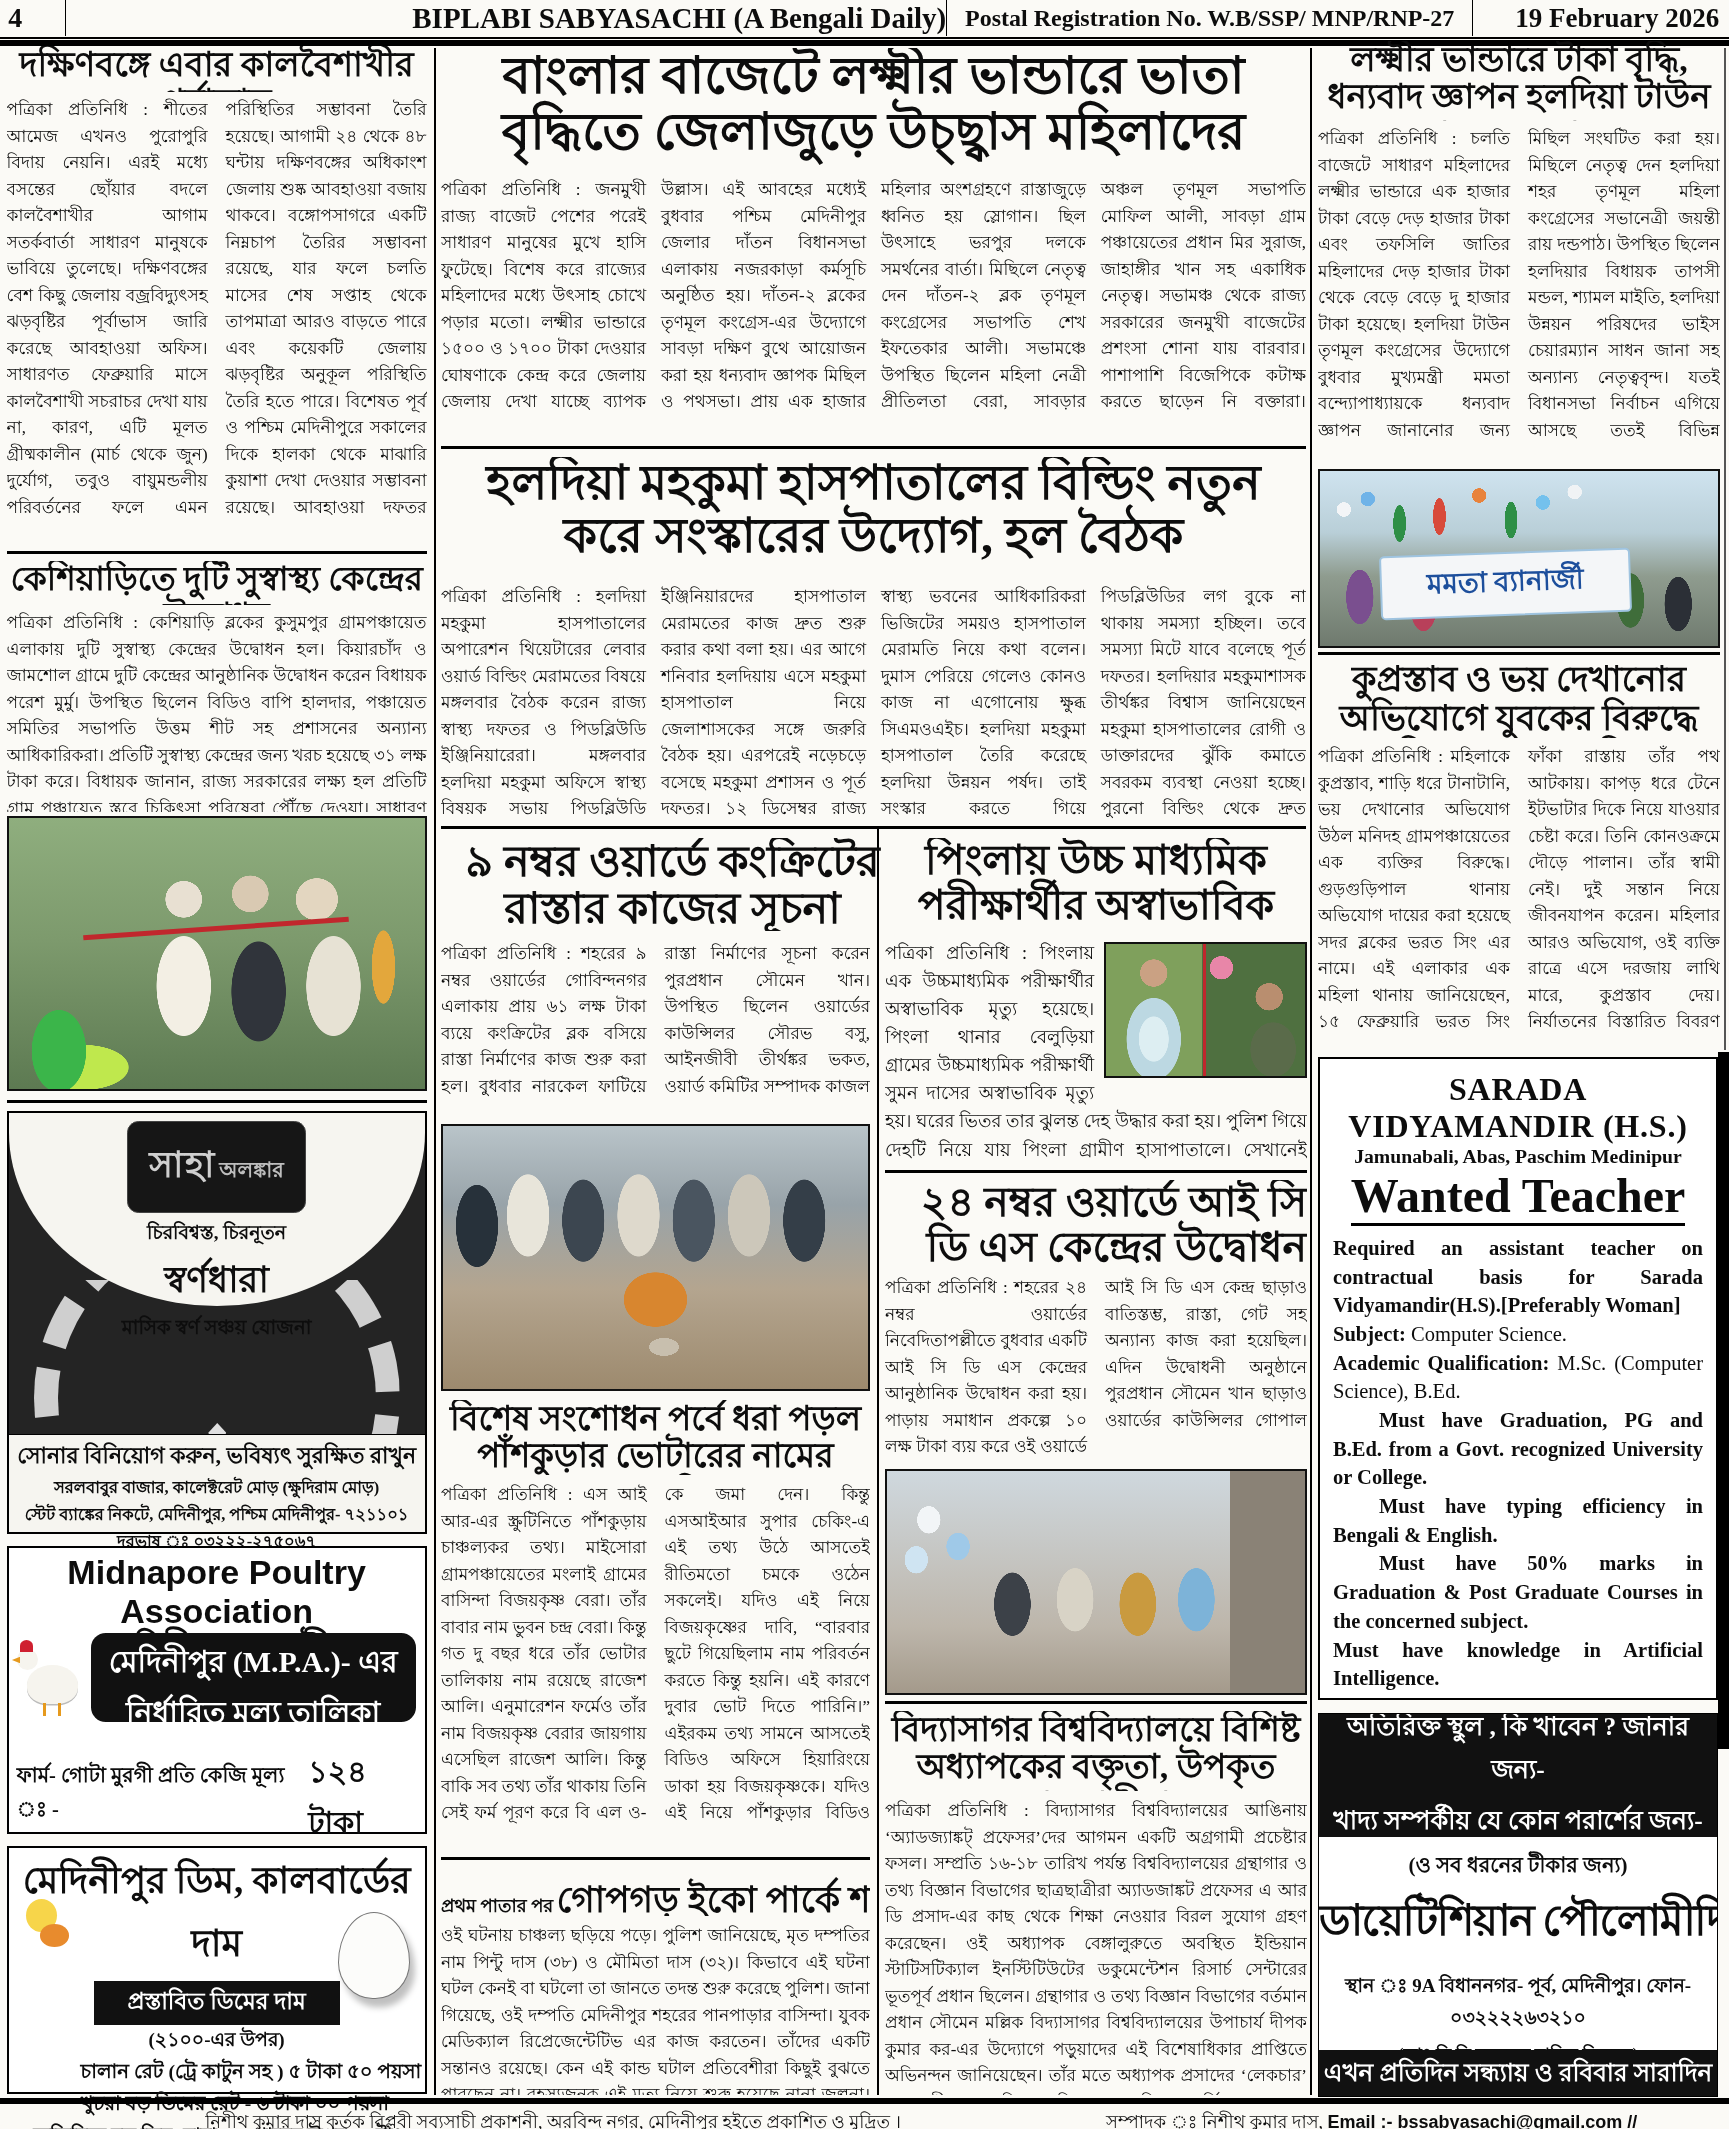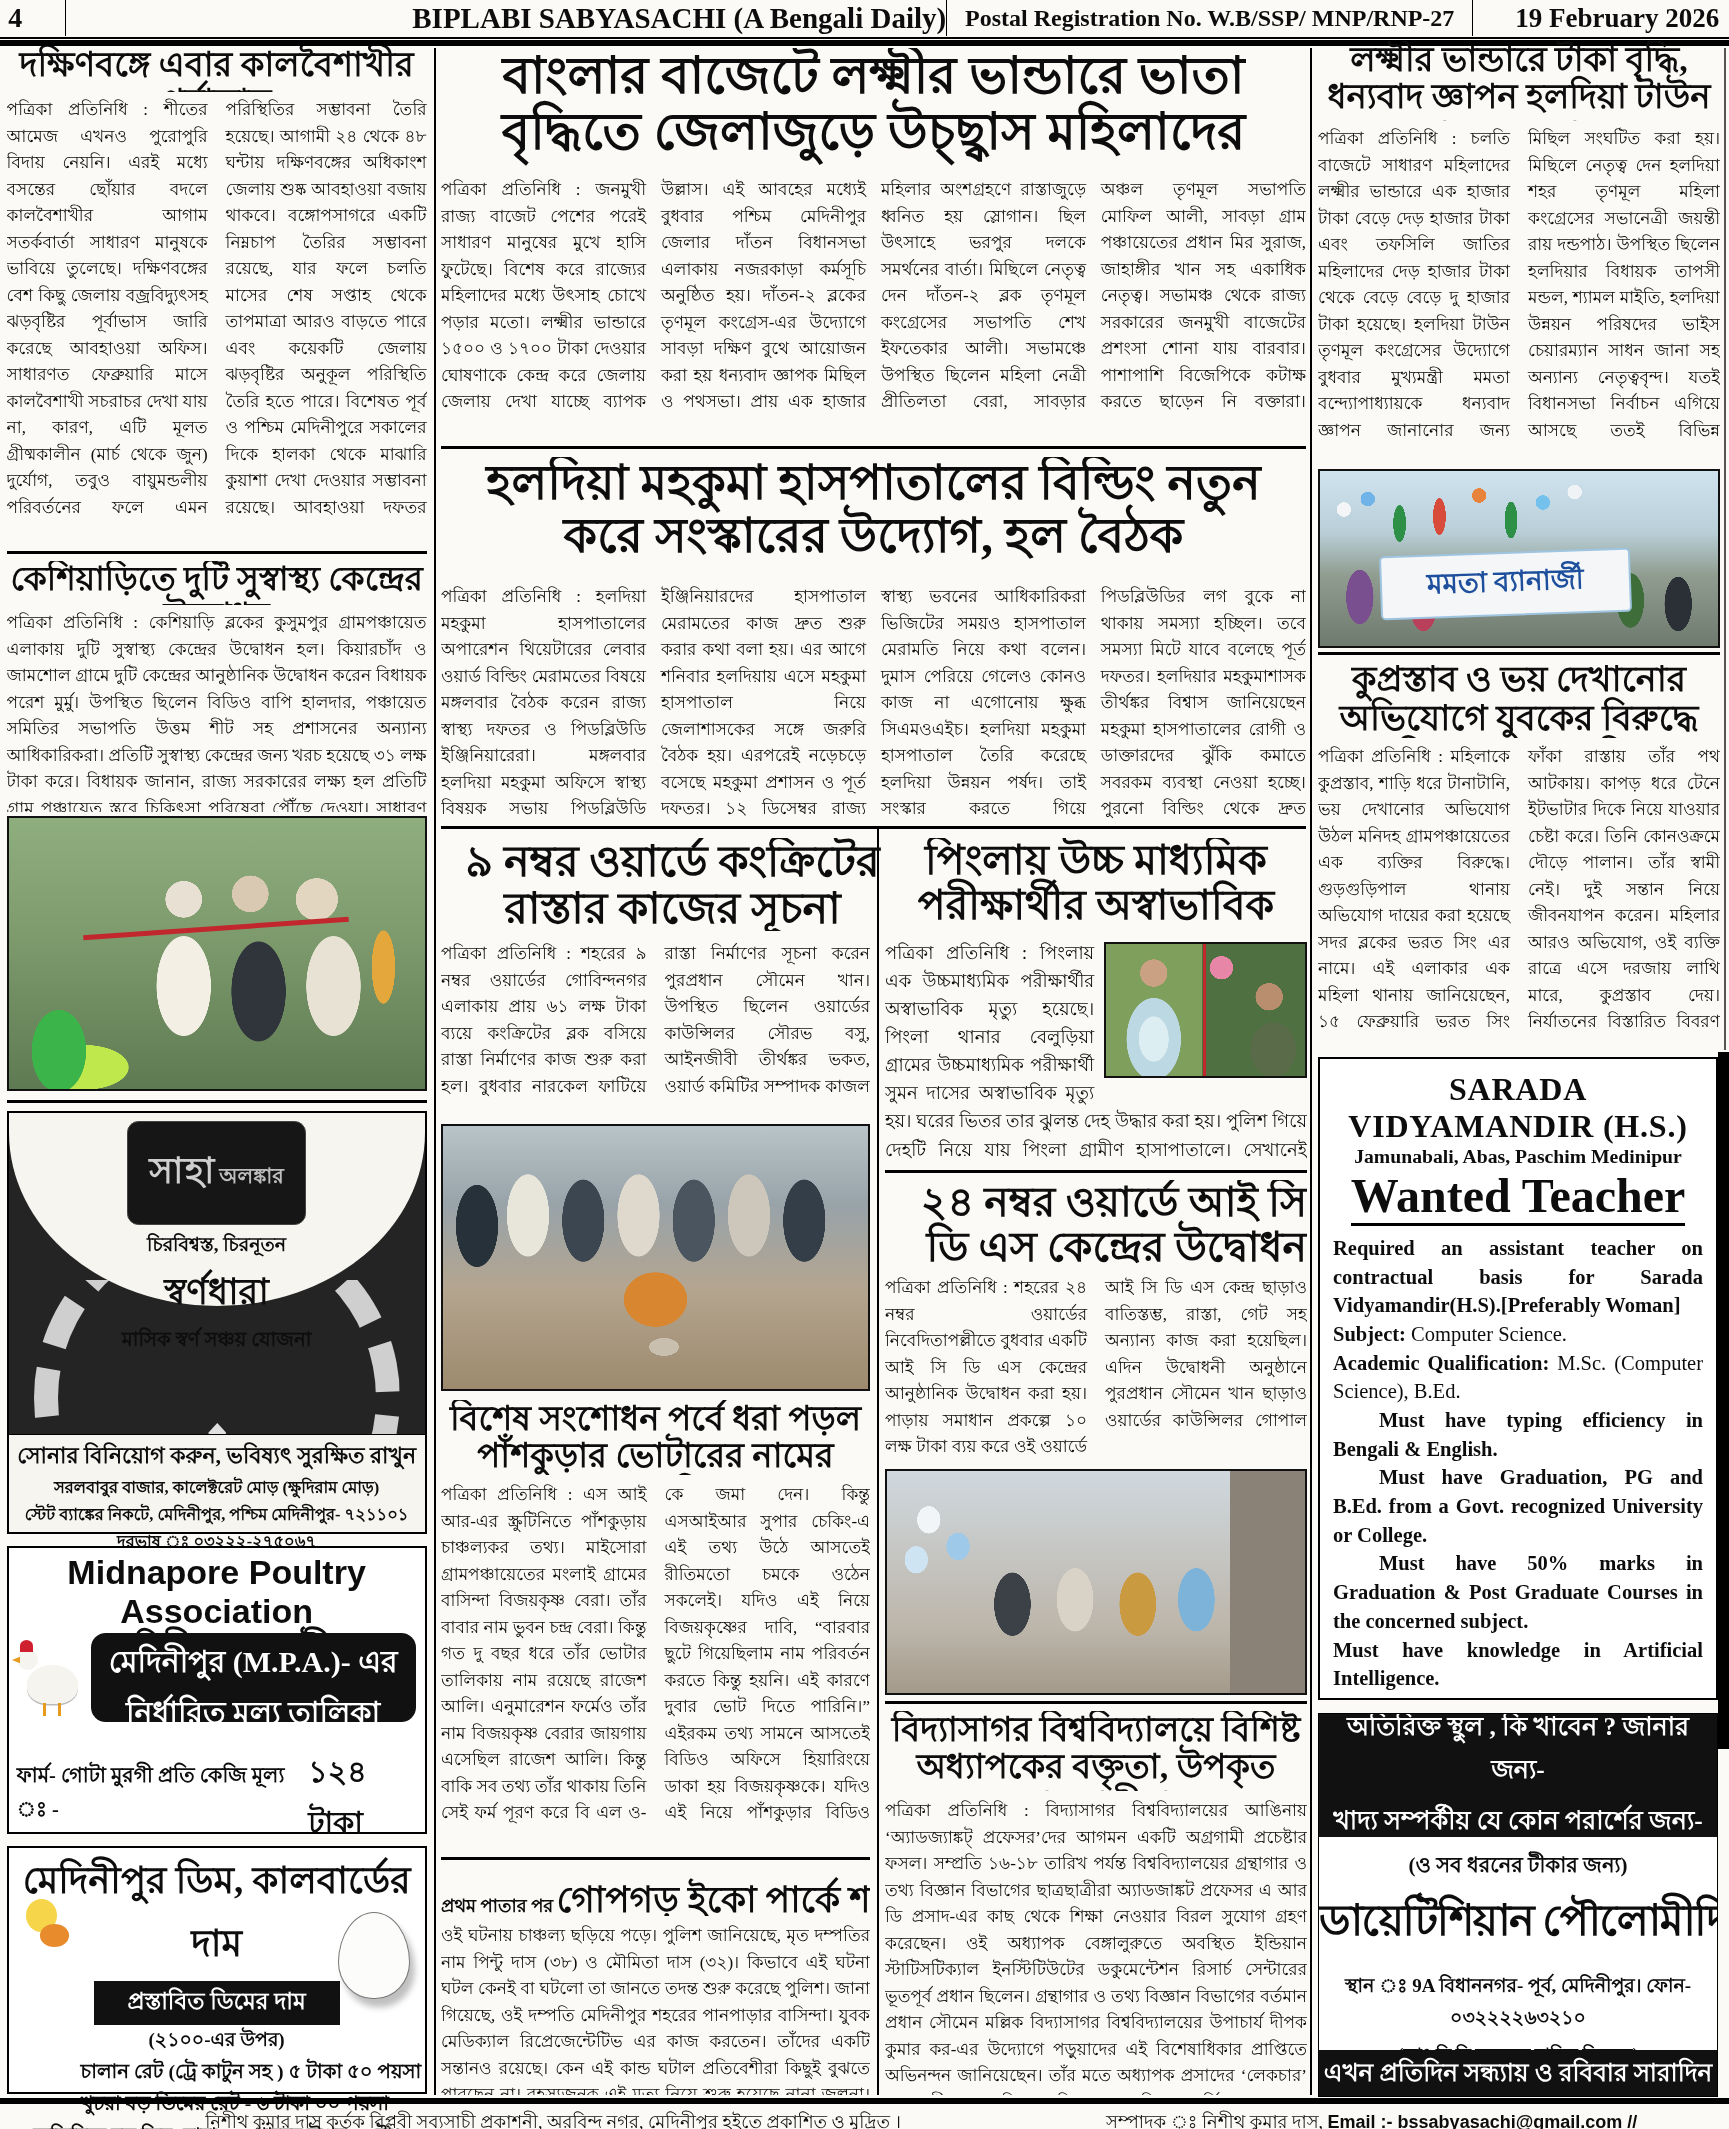--- a/index.html
+++ b/index.html
@@ -67,21 +67,21 @@
          radial-gradient(49px 90px at 78% 62%, #e7e2d4 0 55%, transparent 56%),
          radial-gradient(21px 66px at 90% 55%, #e3a73c 0 55%, transparent 56%),
          linear-gradient(180deg,#8fae7e 0%,#7d9a6d 45%,#5d7a52 100%);">
     <div class="abs" style="left:18%;top:40%;width:64%;height:4.9px;background:#c1272d;transform:rotate(-4deg);"></div>
   </div>
 
   <div class="hr" style="left:6.6px;top:1100px;width:420px;height:2.5px;"></div>
 
   <div class="adbox" style="left:6.6px;top:1111px;width:420px;height:423px;background:#242424;">
     <div class="abs" style="left:0;top:0;width:100%;height:46%;background:#f6f5f0;border-radius:0 0 50% 50% / 0 0 90% 90%;text-align:center;">
-      <div style="display:inline-block;margin-top:8.2px;background:#161616;color:#cfcfcf;border-radius:11.5px;padding:21px 21px;border:1.6px solid #444;">
+      <div style="display:inline-block;margin-top:8.2px;background:#161616;color:#cfcfcf;border-radius:11.5px;padding:15px 21px;border:1.6px solid #444;">
         <span style="font-size:36px;font-weight:bold;letter-spacing:1.6px;">সাহা</span>
         <span style="font-size:21px;font-weight:bold;color:#bdbdbd;">অলঙ্কার</span>
       </div>
       <div style="font-size:19px;font-weight:bold;margin-top:4.9px;">চিরবিশ্বস্ত, চিরনূতন</div>
       <div style="font-size:36px;font-weight:bold;margin-top:1.6px;">স্বর্ণধারা</div>
       <div style="font-size:19.7px;font-weight:bold;margin-top:1.6px;">মাসিক স্বর্ণ সঞ্চয়  যোজনা</div>
     </div>
 
     <div class="abs" style="left:6%;top:24%;width:88%;height:88%;border-radius:50%;border:24.6px dashed #cfcfcf;box-sizing:border-box;clip-path:inset(18% 0 30% 0);"></div>
     <div class="abs" style="left:48%;top:74%;width:18px;height:28px;background:#e0e0e0;clip-path:polygon(50% 0,100% 35%,50% 100%,0 35%);"></div>
@@ -237,22 +237,22 @@
   <div class="abs hl clip" style="left:1318px;top:661px;width:402px;height:77px;font-size:35px;">কুপ্রস্তাব ও ভয় দেখানোর অভিযোগে যুবকের বিরুদ্ধে পুলিশের দ্বারস্থ মহিলা</div>
   <div class="abs body-text c2 clip" style="left:1318px;top:744px;width:402px;height:293px;">পত্রিকা প্রতিনিধি : মহিলাকে কুপ্রস্তাব, শাড়ি ধরে টানাটানি, ভয় দেখানোর অভিযোগ উঠল মনিদহ গ্রামপঞ্চায়েতের এক ব্যক্তির বিরুদ্ধে। গুড়গুড়িপাল থানায় অভিযোগ দায়ের করা হয়েছে সদর ব্লকের ভরত সিং এর নামে। এই এলাকার এক মহিলা থানায় জানিয়েছেন, ১৫ ফেব্রুয়ারি ভরত সিং ফাঁকা রাস্তায় তাঁর পথ আটকায়। কাপড় ধরে টেনে ইটভাটার দিকে নিয়ে যাওয়ার চেষ্টা করে। তিনি কোনওক্রমে দৌড়ে পালান। তাঁর স্বামী নেই। দুই সন্তান নিয়ে জীবনযাপন করেন। মহিলার আরও অভিযোগ, ওই ব্যক্তি রাত্রে এসে দরজায় লাথি মারে, কুপ্রস্তাব দেয়। নির্যাতনের বিস্তারিত বিবরণ দিয়ে গুড়গুড়িপাল থানায় ওই যুবকের বিরুদ্ধে অভিযোগ দায়ের করেছেন তিনি। পুলিশ জানিয়েছে, একটা অভিযোগ জমা পড়েছে, অভিযোগের ভিত্তিতে তদন্ত শুরু হয়েছে।</div>
 
   <div class="adbox clip" style="left:1318px;top:1057px;width:400px;height:643px;padding:11.5px 13px;font-weight:bold;">
     <div class="center" style="font-size:32px;letter-spacing:0.8px;">SARADA VIDYAMANDIR (H.S.)</div>
     <div class="center" style="font-size:19.7px;">Jamunabali,  Abas,  Paschim Medinipur</div>
     <div class="center"><span style="display:inline-block;font-size:48px;border-bottom:3.3px solid #000;line-height:1.15;">Wanted Teacher</span></div>
     <div style="font-size:20.5px;text-align:justify;margin-top:8.2px;line-height:1.4;">Required an assistant teacher on contractual basis for Sarada Vidyamandir(H.S).[Preferably Woman]</div>
     <div style="font-size:20.5px;line-height:1.4;"><span>Subject:</span><span style="font-weight:normal;"> Computer Science.</span></div>
     <div style="font-size:20.5px;line-height:1.4;text-align:justify;"><span>Academic  Qualification:</span><span style="font-weight:normal;"> M.Sc.  (Computer Science), B.Ed.</span></div>
+    <div style="font-size:20.5px;line-height:1.4;text-indent:46px;text-align:justify;">Must have Graduation, PG and B.Ed. from a Govt. recognized University or College.</div>
     <div style="font-size:20.5px;line-height:1.4;text-indent:46px;text-align:justify;">Must have typing efficiency in Bengali &amp; English.</div>
-    <div style="font-size:20.5px;line-height:1.4;text-indent:46px;text-align:justify;">Must have Graduation, PG and B.Ed. from a Govt. recognized University or College.</div>
     <div style="font-size:20.5px;line-height:1.4;text-indent:46px;text-align:justify;">Must have 50% marks in Graduation &amp; Post Graduate Courses in the concerned subject.</div>
     <div style="font-size:20.5px;line-height:1.4;text-align:justify;">Must have knowledge in Artificial Intelligence.</div>
     <div style="font-size:20.5px;line-height:1.4;">Write to:</div>
 
   </div>
 
   <div class="adbox clip" style="left:1318px;top:1713px;width:400px;height:384px;border-width:1.6px;">
     <div class="blackbar center" style="height:123px;display:flex;flex-direction:column;justify-content:center;">
       <div style="font-size:25.4px;font-weight:bold;">অতিরিক্ত স্থুল , কি খাবেন  ? জানার জন্য-</div>
       <div style="font-size:25.4px;font-weight:bold;margin-top:8.2px;">খাদ্য সম্পর্কীয় যে কোন পরার্শের জন্য-</div>

